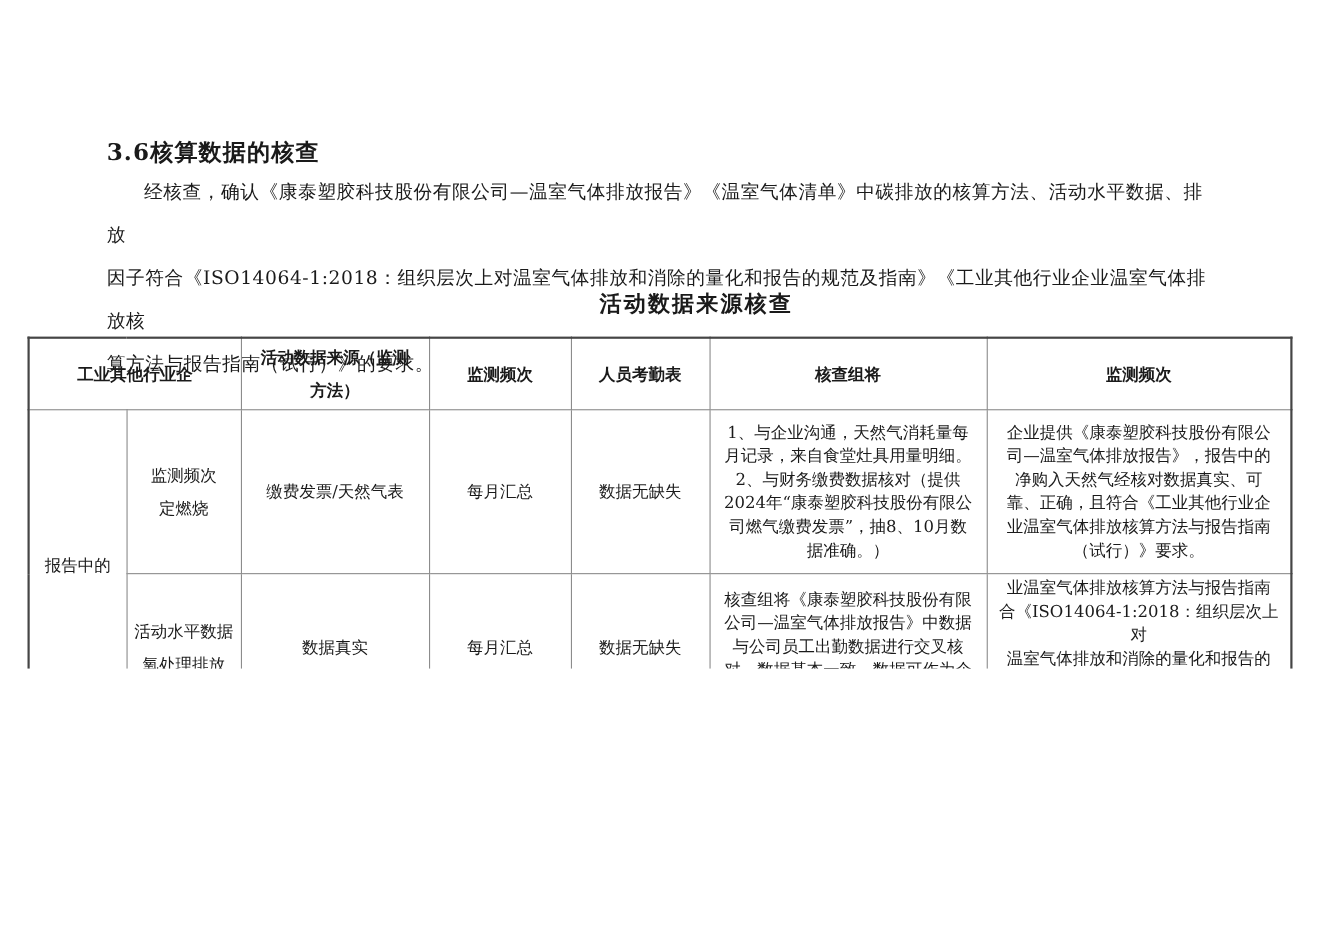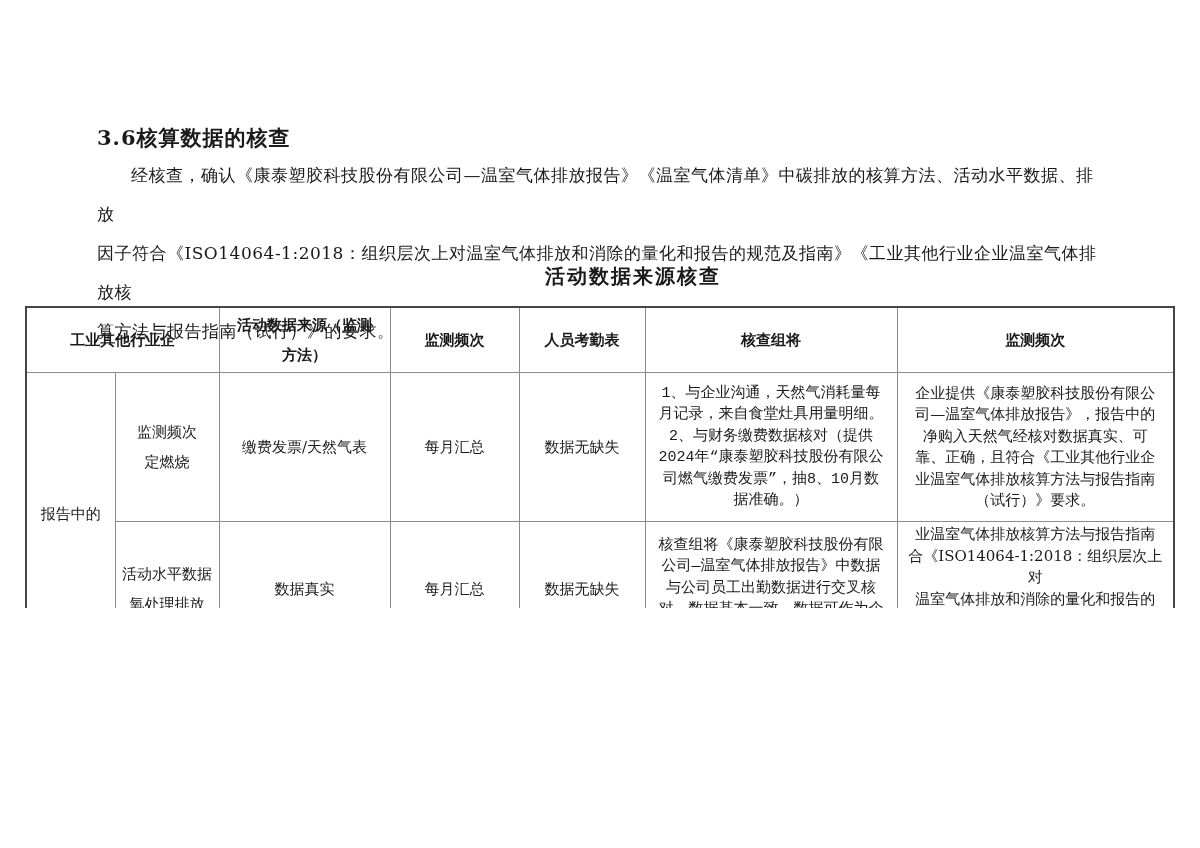--- a/index.html
+++ b/index.html
@@ -27,21 +27,21 @@
   }
   table.audit th, table.audit td {
     border:1px solid #8c8c8c;
     vertical-align:middle; text-align:center;
     font-size:15px; white-space:pre-line;
     padding:2px 6px; overflow:hidden;
   }
   table.audit th { font-weight:bold; line-height:30px; }
   td.lh30 { line-height:30px; }
   td.dense { line-height:21.5px; padding:6px 9px; }
-  td.left  { text-align:left;font-family:Liberation Mono, monospace; }
+  td.left  { text-align:left; }
   tr.h-header { height:62px; }
   tr.h-r1 { height:149px; }
   tr.h-r2 { height:126px; }
   .pagenum {
     position:absolute; left:0; top:770px; width:1200px; text-align:right;
     font-size:13px; color:#3d3d3d;
   }
 </style>
 </head>
 <body>

